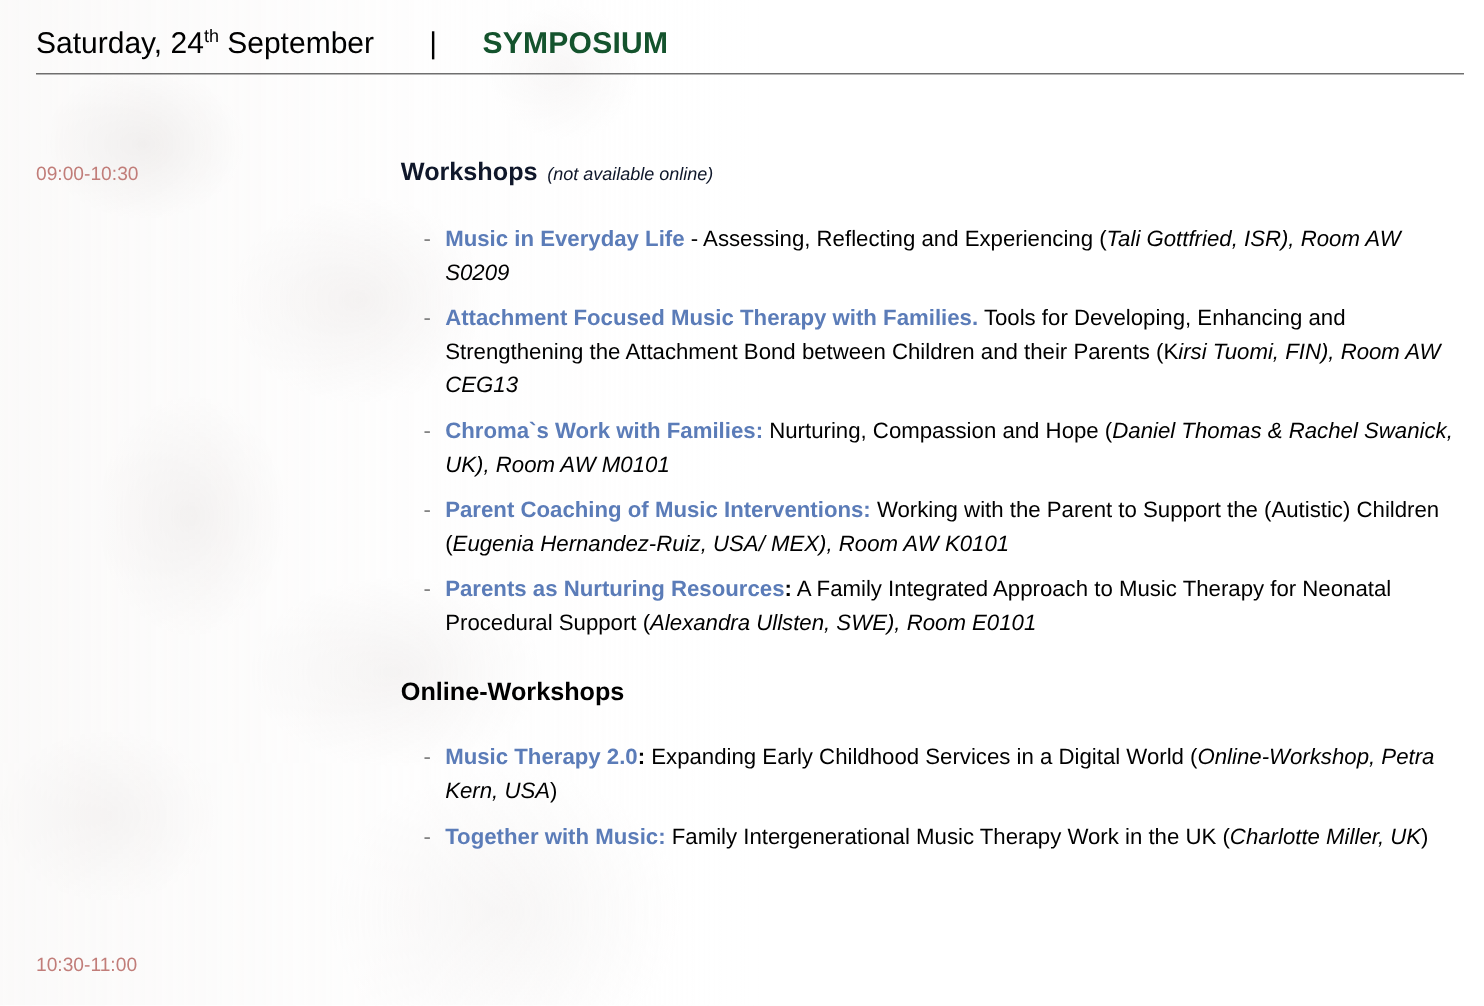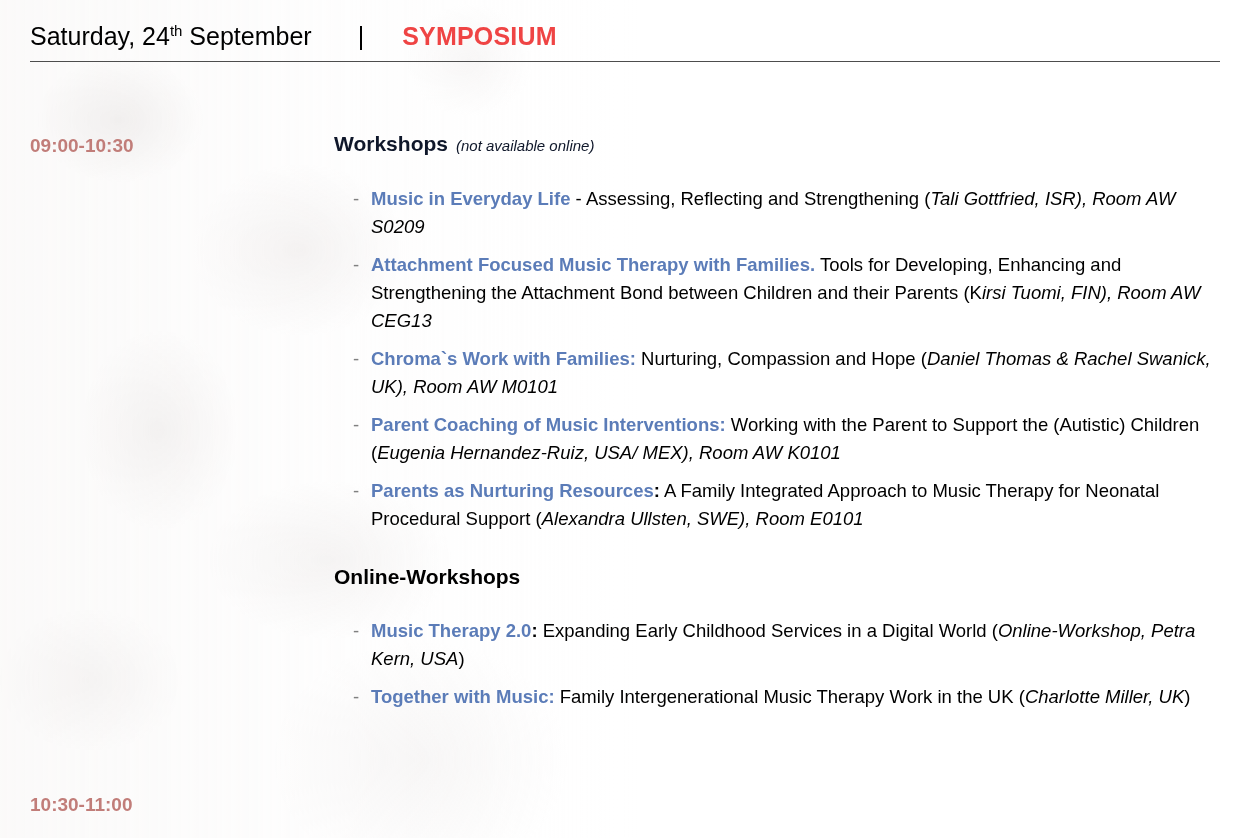--- a/index.html
+++ b/index.html
@@ -68,43 +68,43 @@
     line-height: 0;
   }
   .header-sep {
     margin: 0 38px 0 46px;
     font-weight: 400;
     color: #000;
   }
   .header-title {
     font-weight: bold;
     letter-spacing: 0.2px;
-    color: #ef4444;
+    color: #14532d;
   }
   .header-rule {
     margin-top: 9px;
     border-top: 1.6px solid #4d4d4d;
     width: 1190px;
   }
 
   
   .row {
     position: absolute;
     display: flex;
     width: 1190px;
     left: 30px;
   }
   .row-workshops { top: 131px; }
   .row-coffee    { top: 790px; flex-direction: column; }
 
   .time {
     width: 304px;
     flex: 0 0 304px;
-    font-size: 19px;
-    font-weight: bold;
+    font-size: 16px;
+    font-weight: normal;
     color: #c17d79;
     line-height: 22px;
     padding-top: 4px;
   }
 
   .content {
     flex: 1 1 auto;
     min-width: 0;
   }
 
@@ -201,21 +201,21 @@
 
     <div class="content">
 
       <div class="section-heading">
         <span>Workshops</span><span class="note">(not available online)</span>
       </div>
 
       <ul class="items">
 
         <li>
-          <span class="dash">-</span><span class="t-title">Music in Everyday Life</span><span> - </span><span>Assessing, Reflecting and Strengthening (</span><span class="t-ital">Tali Gottfried, ISR), Room AW S0209</span><span></span>
+          <span class="dash">-</span><span class="t-title">Music in Everyday Life</span><span> - </span><span>Assessing, Reflecting and Experiencing (</span><span class="t-ital">Tali Gottfried, ISR), Room AW S0209</span><span></span>
         </li>
 
         <li>
           <span class="dash">-</span><span class="t-title">Attachment Focused Music Therapy with Families</span><span class="t-sep-blue">.</span><span> Tools for Developing, Enhancing and Strengthening the Attachment Bond between Children and their Parents (K</span><span class="t-ital">irsi Tuomi, FIN), Room AW CEG13</span><span></span>
         </li>
 
         <li>
           <span class="dash">-</span><span class="t-title">Chroma`s Work with Families:</span><span class="t-sep-blue"></span><span> Nurturing, Compassion and Hope (</span><span class="t-ital">Daniel Thomas &amp; Rachel Swanick, UK), Room AW M0101</span><span></span>
         </li>
 

